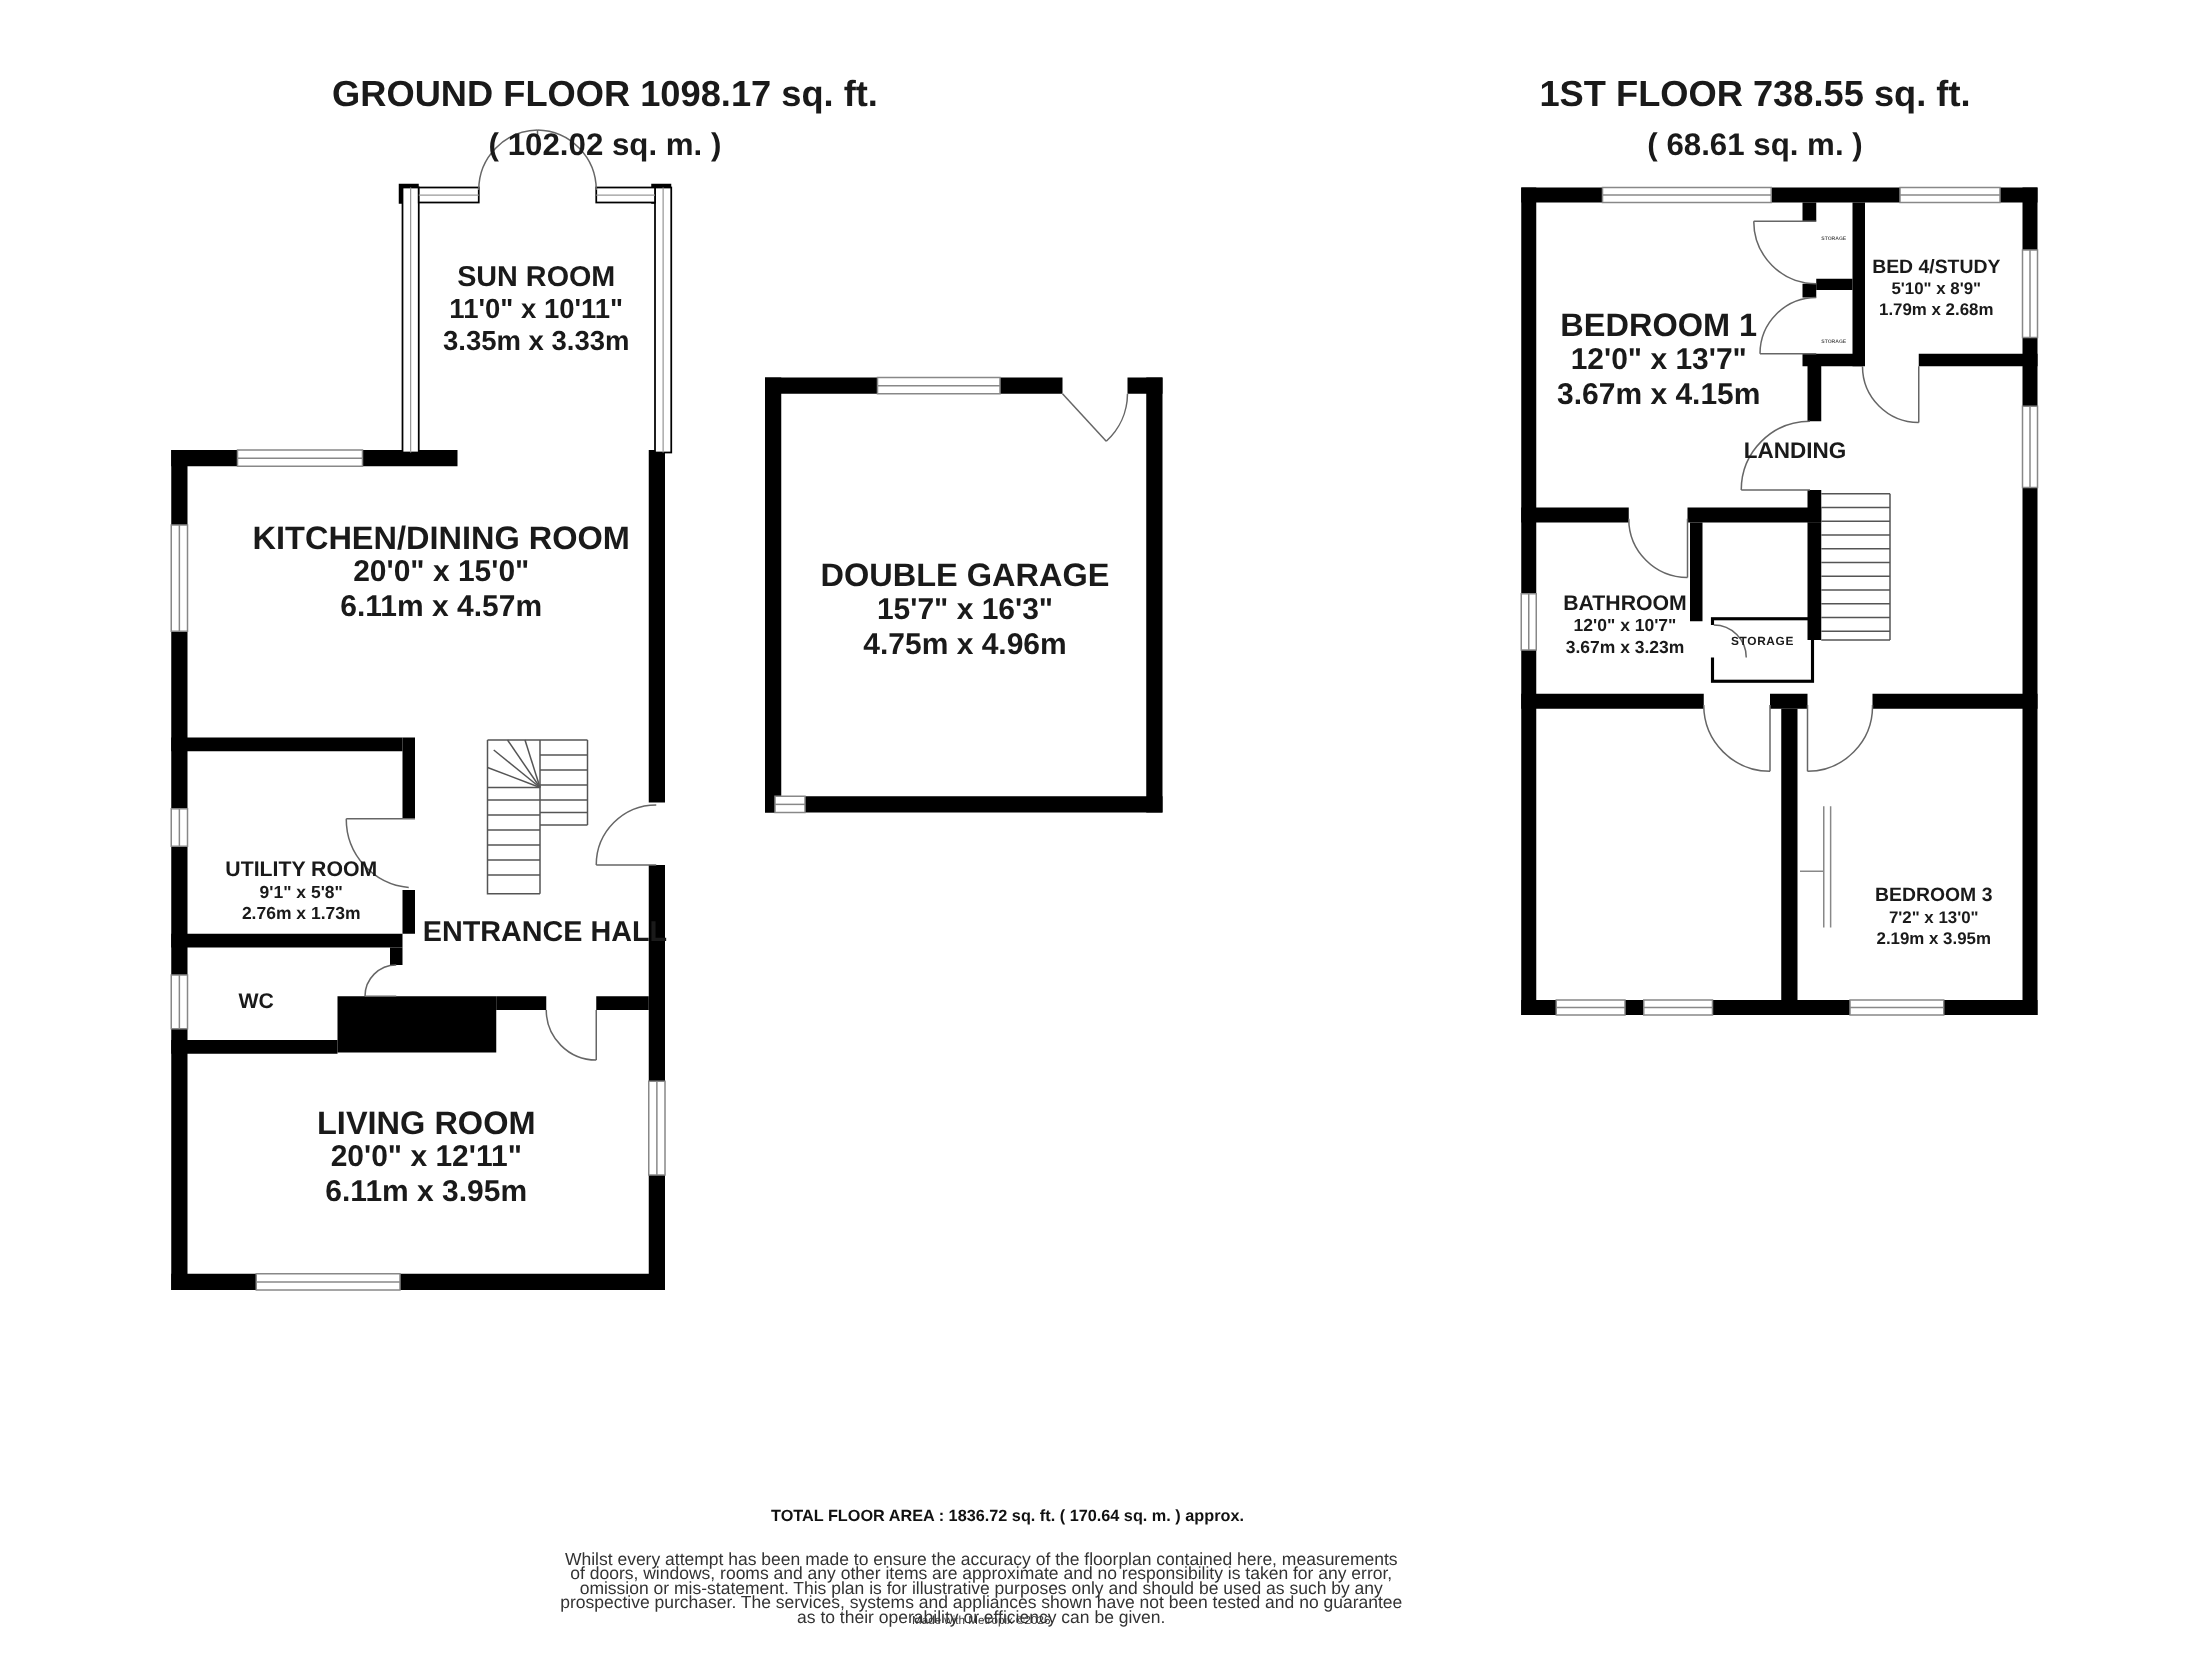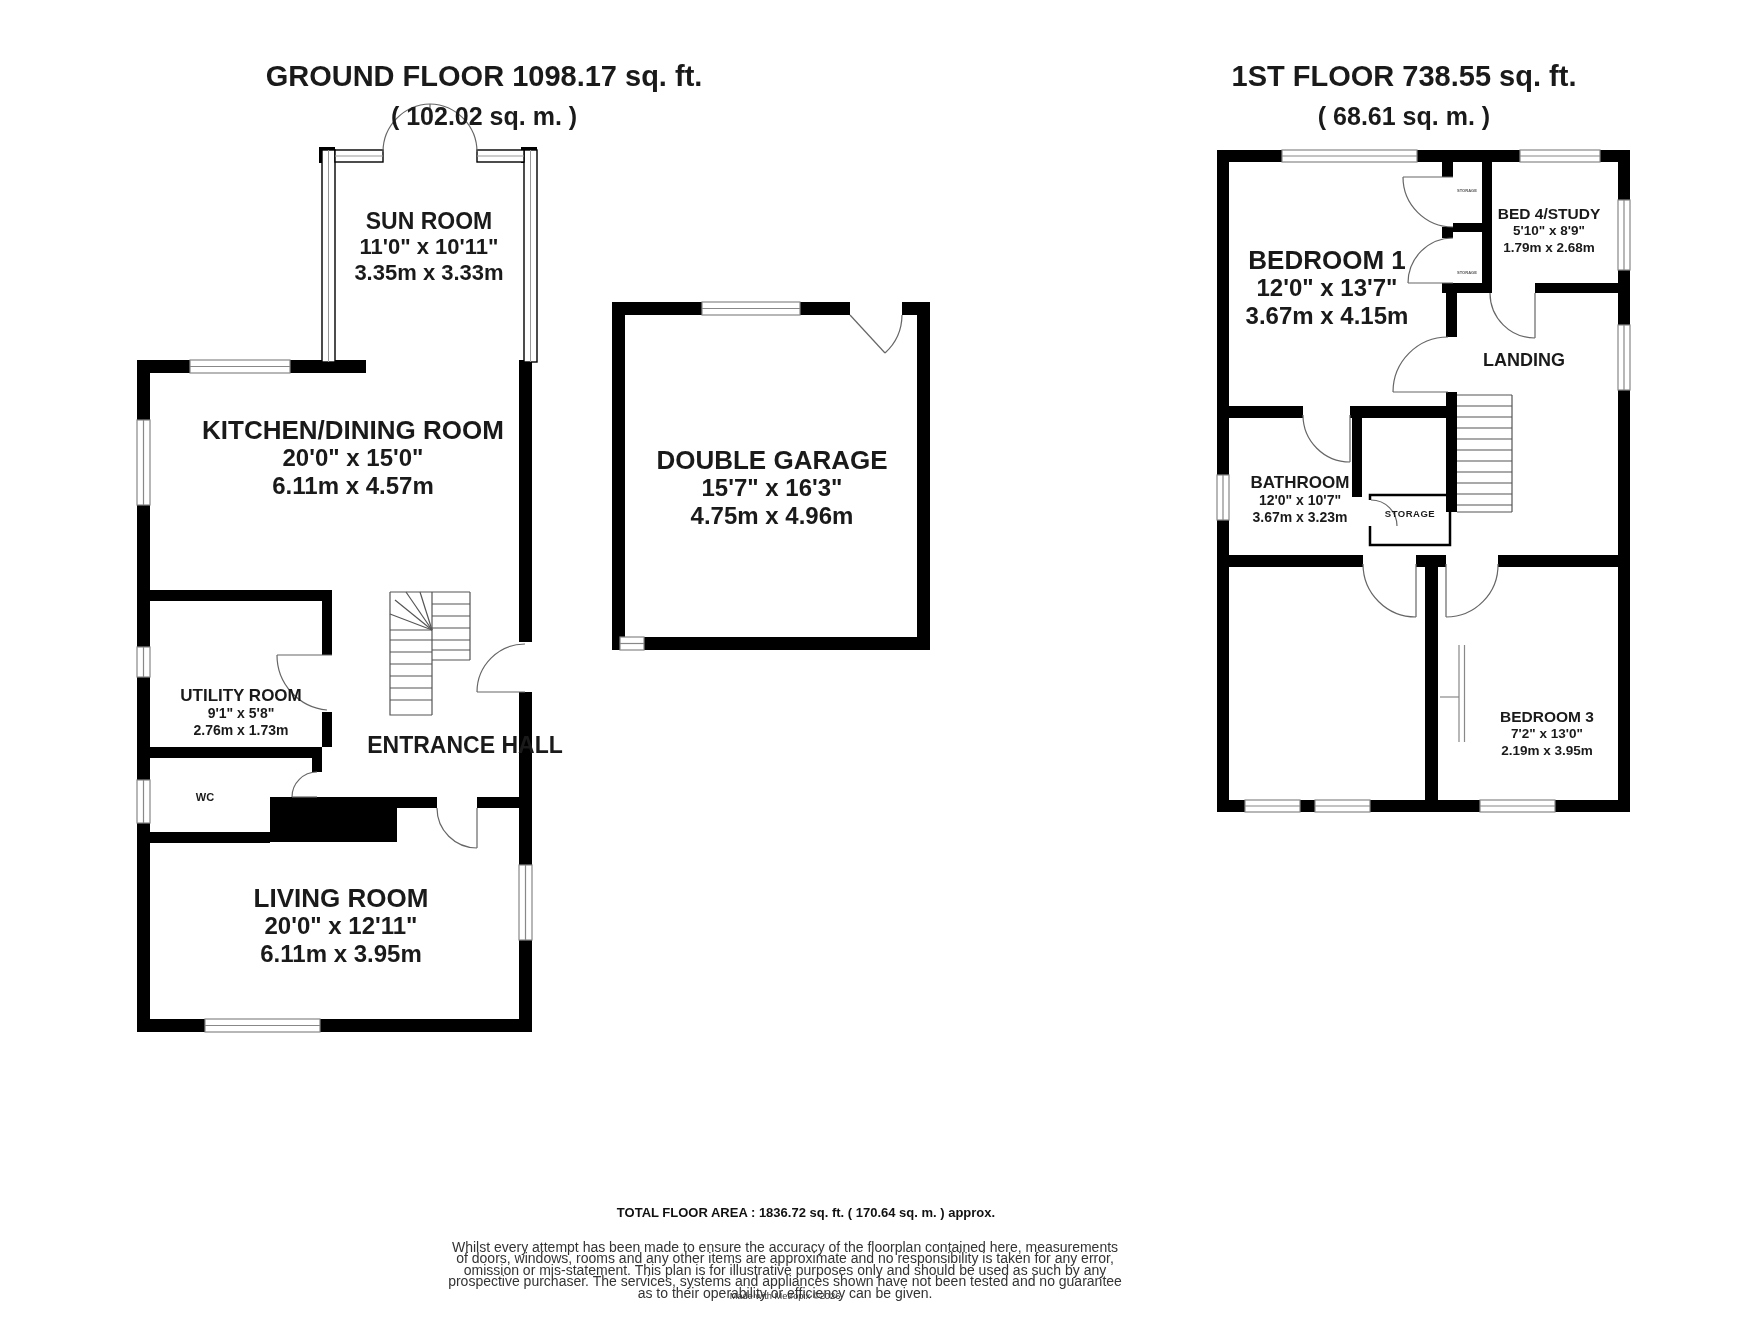--- a/index.html
+++ b/index.html
@@ -7,21 +7,21 @@
          font-family:"Liberation Sans", sans-serif;color:#1a1a1a;}
   svg{position:absolute;left:0;top:0;}
   .lbl{position:absolute;transform:translateX(-50%);text-align:center;white-space:nowrap;
        font-weight:bold;color:#1a1a1a;}
   .plan-title{font-size:29px;line-height:40px;}
   .plan-title .sub{font-size:25px;font-weight:bold;display:block;}
   .lg{line-height:28px;}  .lg .ln1{font-size:26px;} .lg .ln2{font-size:24px;}
   .md{line-height:26px;}  .md .ln1{font-size:23px;} .md .ln2{font-size:22px;}
   .sm{line-height:17.5px;}.sm .ln1{font-size:17px;} .sm .ln2{font-size:14px;}
   .xs{line-height:17px;}  .xs .ln1{font-size:15.5px;} .xs .ln2{font-size:13.5px;}
-  .one23{font-size:23px;margin-left:29px;} .one18{font-size:18px;} .one17{font-size:11px;}
+  .one23{font-size:23px;} .one18{font-size:18px;} .one17{font-size:17px;}
   .tiny{font-size:9.5px;font-weight:bold;letter-spacing:0.5px;}
   .smudge{font-size:9px;transform:translateX(-50%) scale(0.45);color:#555;font-weight:bold;}
   .total{font-size:13px;font-weight:bold;color:#111;}
   .disc{font-size:14px;line-height:11.6px;font-weight:normal;color:#333;white-space:pre-line;}
   .credit{font-size:9.3px;font-weight:normal;color:#333;}
 </style>
 </head>
 <body>
 
 <div id="stage">
@@ -319,21 +319,21 @@
     <div class="ln2">12'0" x 13'7"</div>
     <div class="ln2">3.67m x 4.15m</div>
   </div>
 
   <div class="lbl xs" style="left:1549px;top:205px;">
     <div class="ln1">BED 4/STUDY</div>
     <div class="ln2">5'10" x 8'9"</div>
     <div class="ln2">1.79m x 2.68m</div>
   </div>
 
-  <div class="lbl one18" style="left:1524px;top:350px;">
+  <div class="lbl one18" style="left:1436px;top:350px;">
     <span>LANDING</span>
   </div>
 
   <div class="lbl sm" style="left:1300px;top:474px;">
     <div class="ln1">BATHROOM</div>
     <div class="ln2">12'0" x 10'7"</div>
     <div class="ln2">3.67m x 3.23m</div>
   </div>
 
   <div class="lbl tiny" style="left:1410px;top:508px;">

